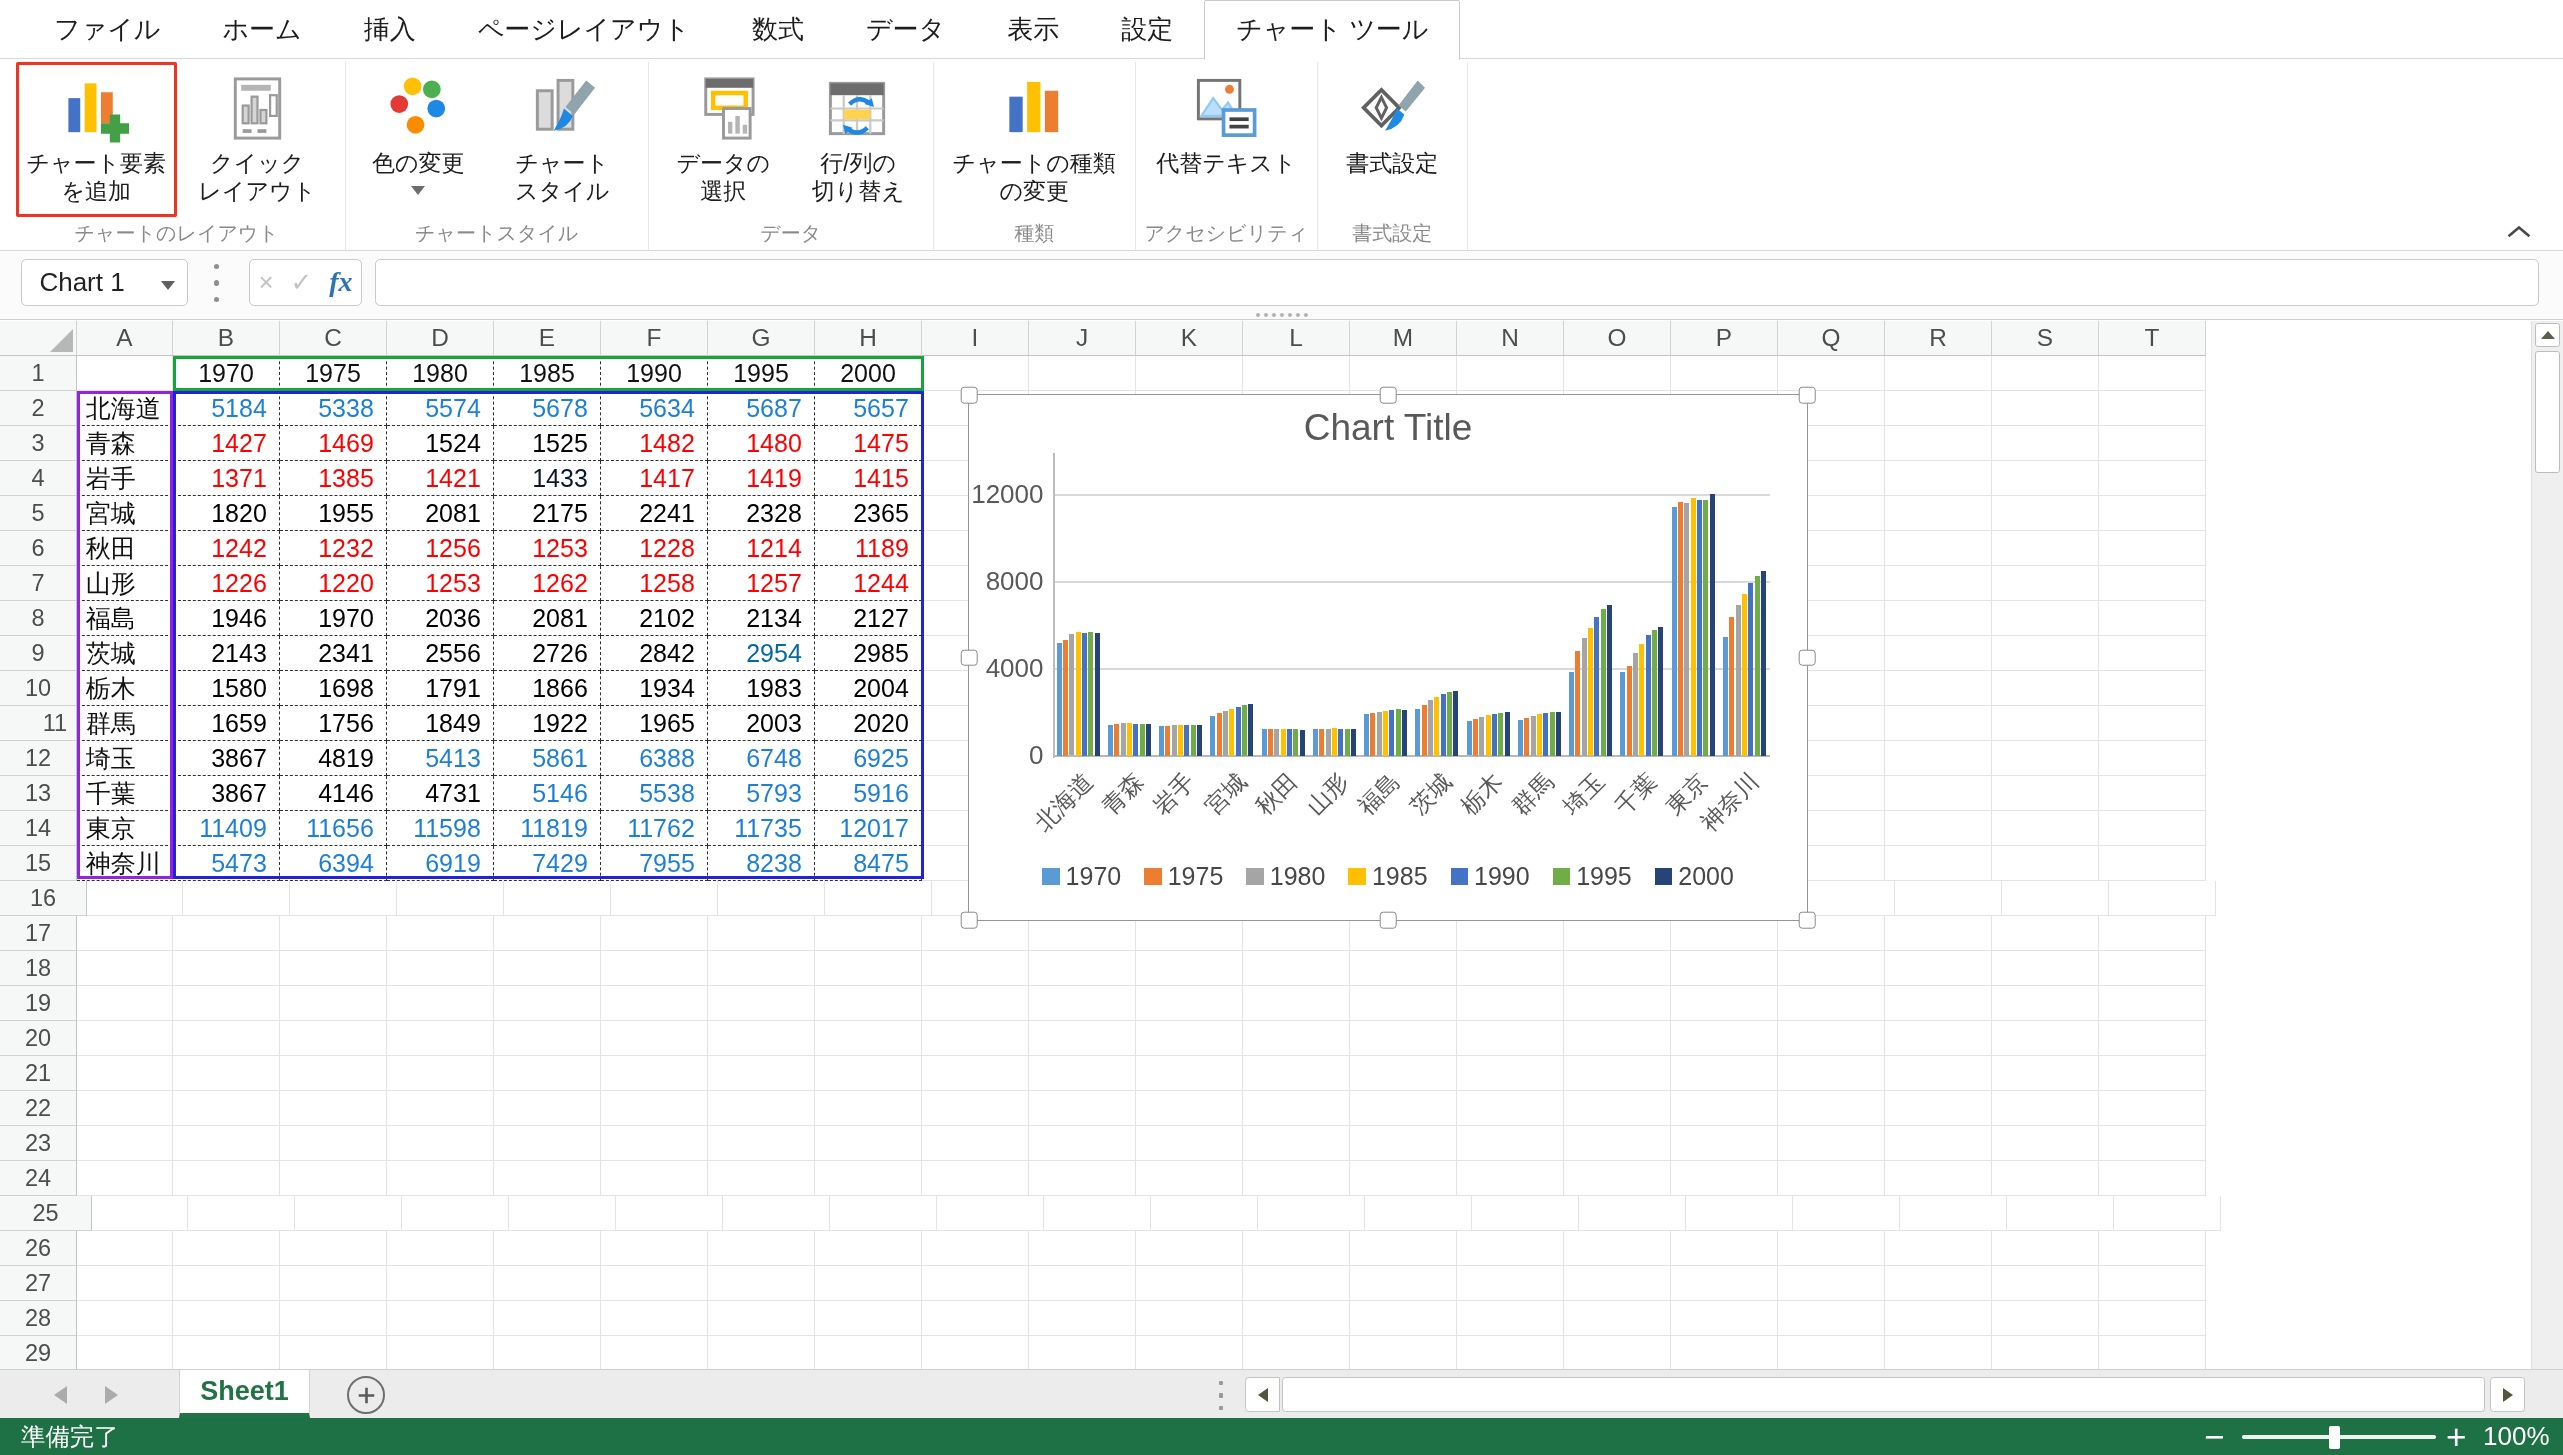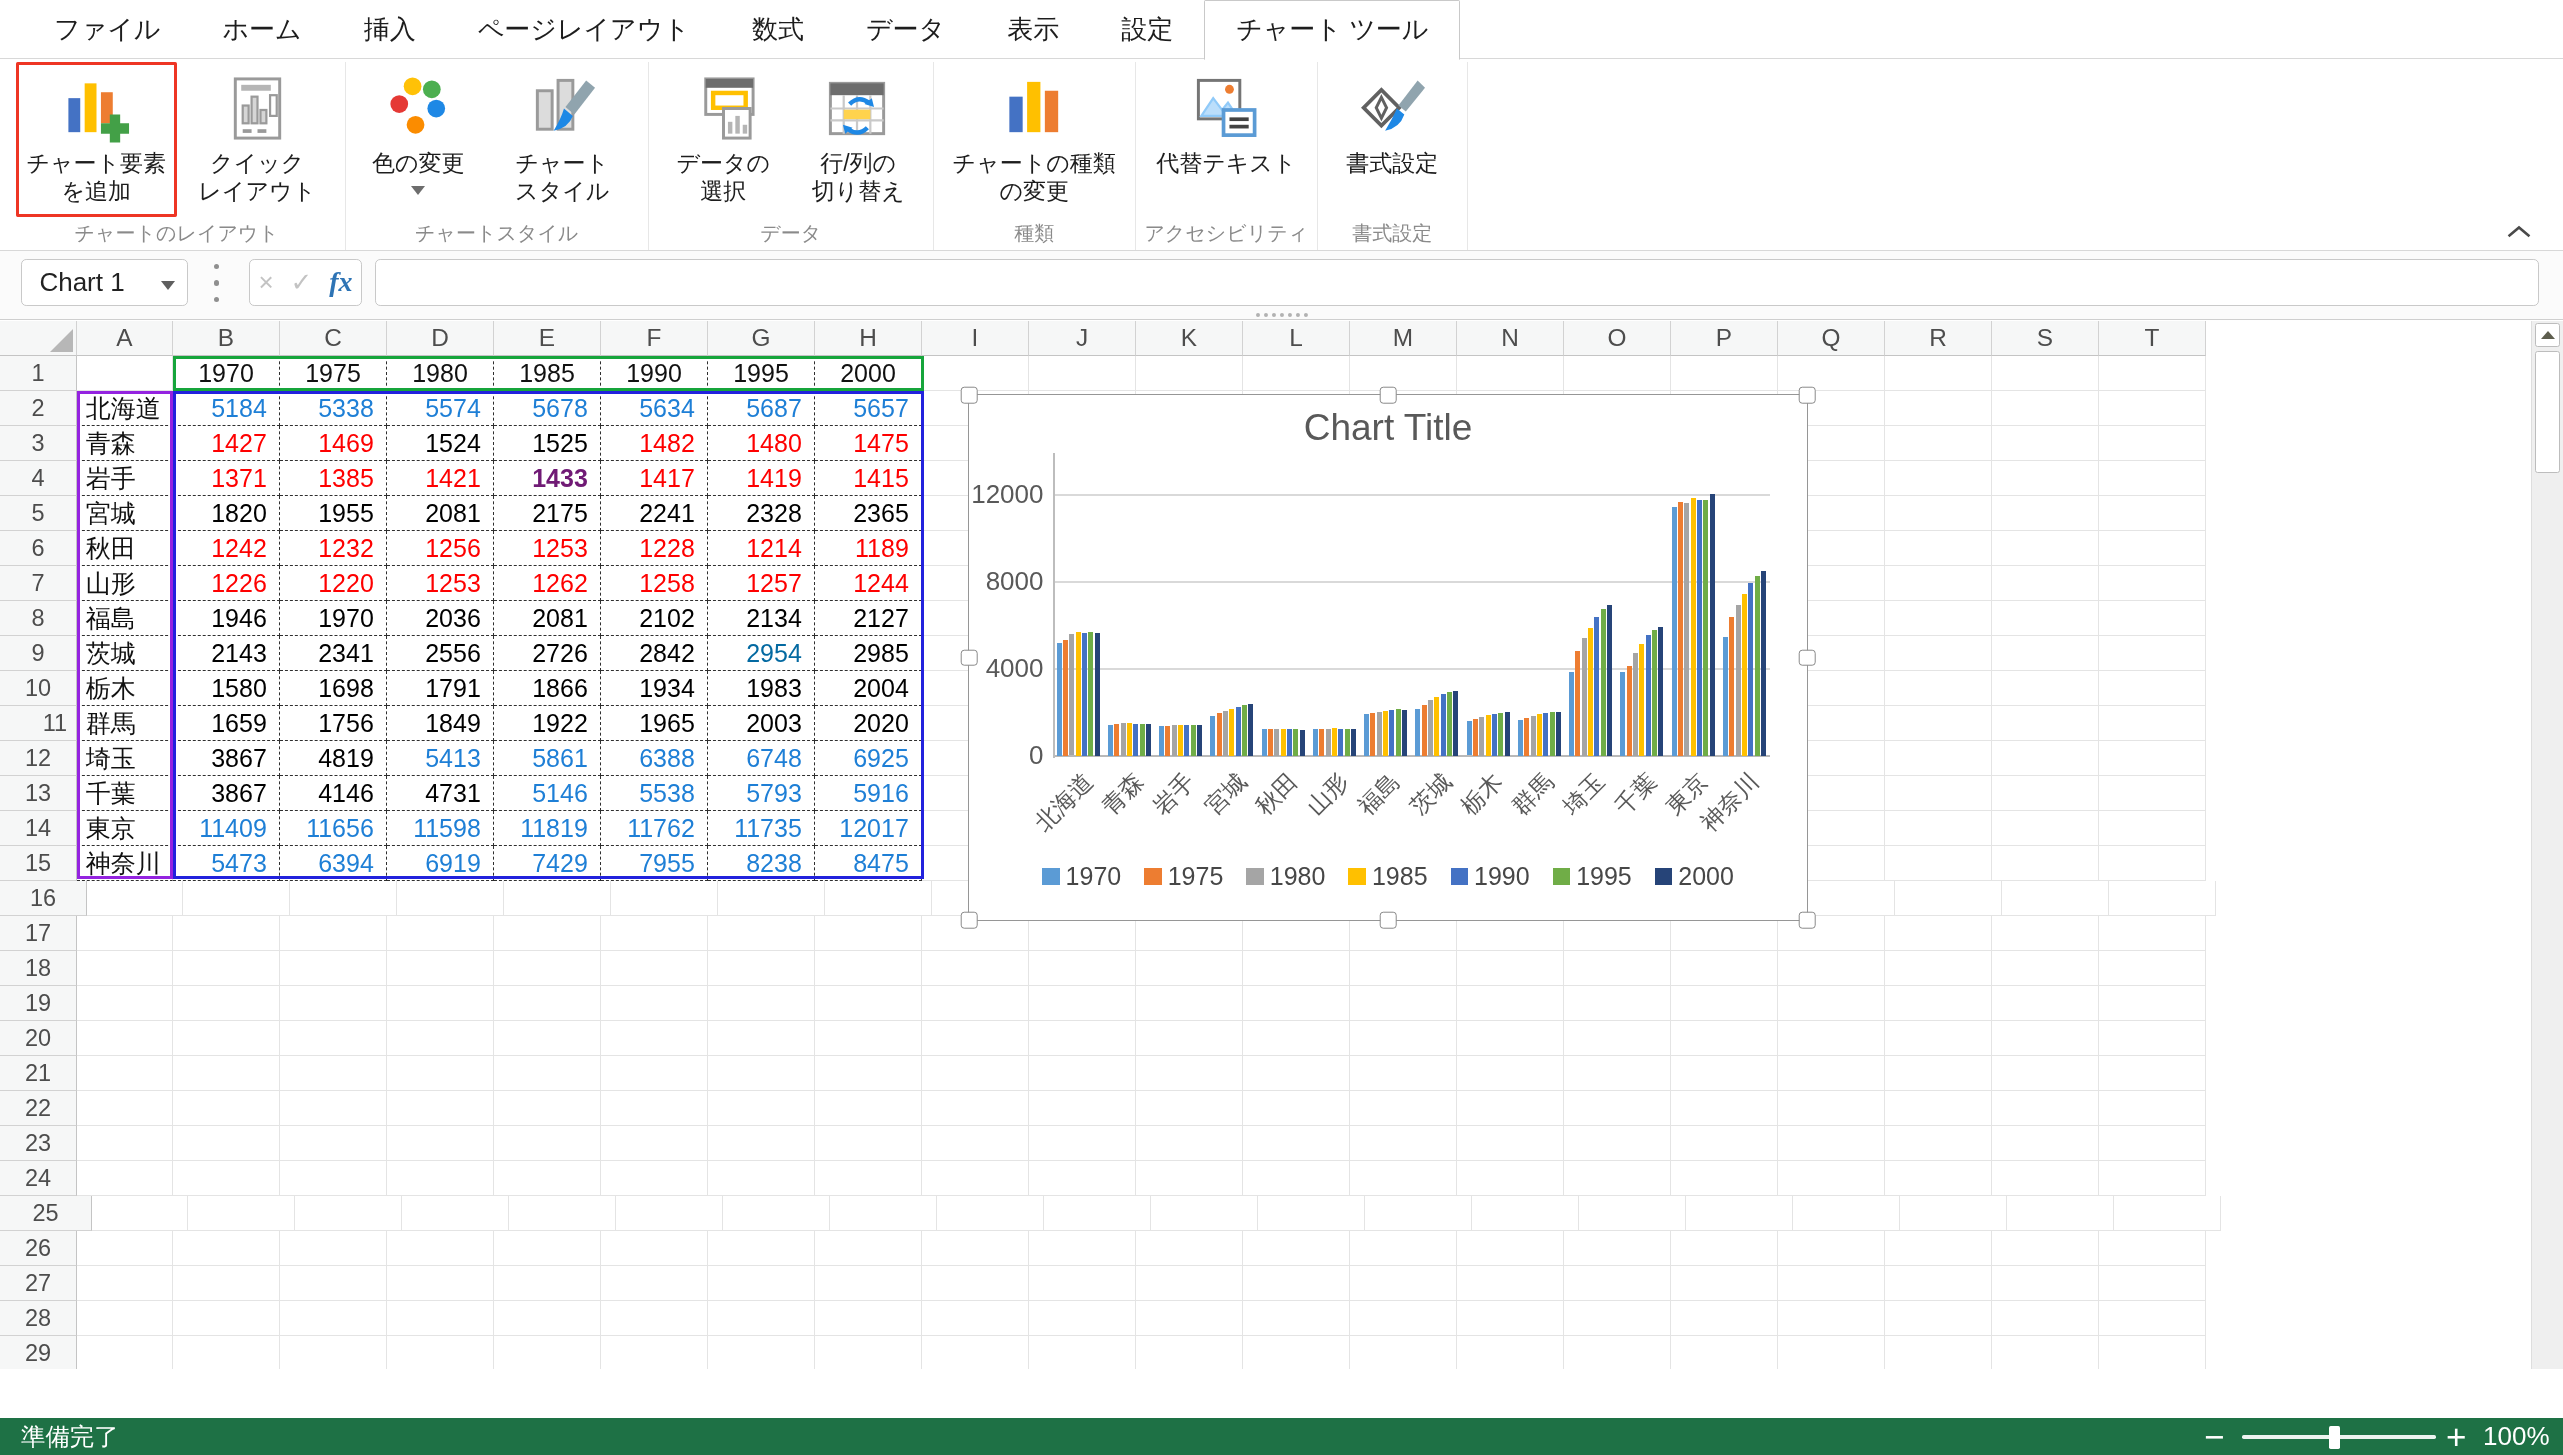--- a/index.html
+++ b/index.html
@@ -430,21 +430,21 @@
           <div class="gc" style="width: 107px;"></div>
           <div class="gc" style="width: 107px;"></div>
           <div class="gc" style="width: 107px;"></div>
         </div>
         <div class="grow">
           <div class="gc rh" style="width: 77px;">4</div>
           <div class="gc c-pref db" style="width: 96px;">岩手</div>
           <div class="gc c-num dr db" style="width: 107px; color: rgb(254, 0, 0);">1371</div>
           <div class="gc c-num dr db" style="width: 107px; color: rgb(254, 0, 0);">1385</div>
           <div class="gc c-num dr db" style="width: 107px; color: rgb(254, 0, 0);">1421</div>
-          <div class="gc c-num dr db" style="width: 107px; color: #701a75; font-weight: bold;">1433</div>
+          <div class="gc c-num dr db" style="width: 107px; color: #0f172a;">1433</div>
           <div class="gc c-num dr db" style="width: 107px; color: rgb(254, 0, 0);">1417</div>
           <div class="gc c-num dr db" style="width: 107px; color: rgb(254, 0, 0);">1419</div>
           <div class="gc c-num dr db" style="width: 107px; color: rgb(254, 0, 0);">1415</div>
           <div class="gc" style="width: 107px;"></div>
           <div class="gc" style="width: 107px;"></div>
           <div class="gc" style="width: 107px;"></div>
           <div class="gc" style="width: 107px;"></div>
           <div class="gc" style="width: 107px;"></div>
           <div class="gc" style="width: 107px;"></div>
           <div class="gc" style="width: 107px;"></div>
@@ -1201,20 +1201,42 @@
       </div>
 
     <div id="vscroll">
       <div class="vbtn">
           <i></i>
         </div>
       <div class="vthumb"></div>
     </div>
   </div>
 
+  <div id="sheetbar">
+    <span class="nav-arrow" id="nav-left"></span>
+    <span class="nav-arrow" id="nav-right"></span>
+    <div id="sheet-tab">Sheet1</div>
+    <div id="add-sheet">
+      <svg viewBox="0 0 22 22">
+          <path d="M11 2 v18 M2 11 h18" stroke="#5a5a5a" stroke-width="3" fill="none"></path>
+        </svg>
+    </div>
+    <div id="hs-dots">
+        <i></i>
+        <i></i>
+        <i></i>
+      </div>
+    <div class="hbtn" id="hs-left">
+        <i></i>
+      </div>
+    <div id="hs-track"></div>
+    <div class="hbtn" id="hs-right">
+        <i></i>
+      </div>
+  </div>
 
   <div id="statusbar">
     <div id="status-ready">準備完了</div>
     <div id="zoom-out">−</div>
     <div id="zoom-track"></div>
     <div id="zoom-thumb"></div>
     <div id="zoom-in">+</div>
     <div id="zoom-label">100%</div>
   </div>
 

